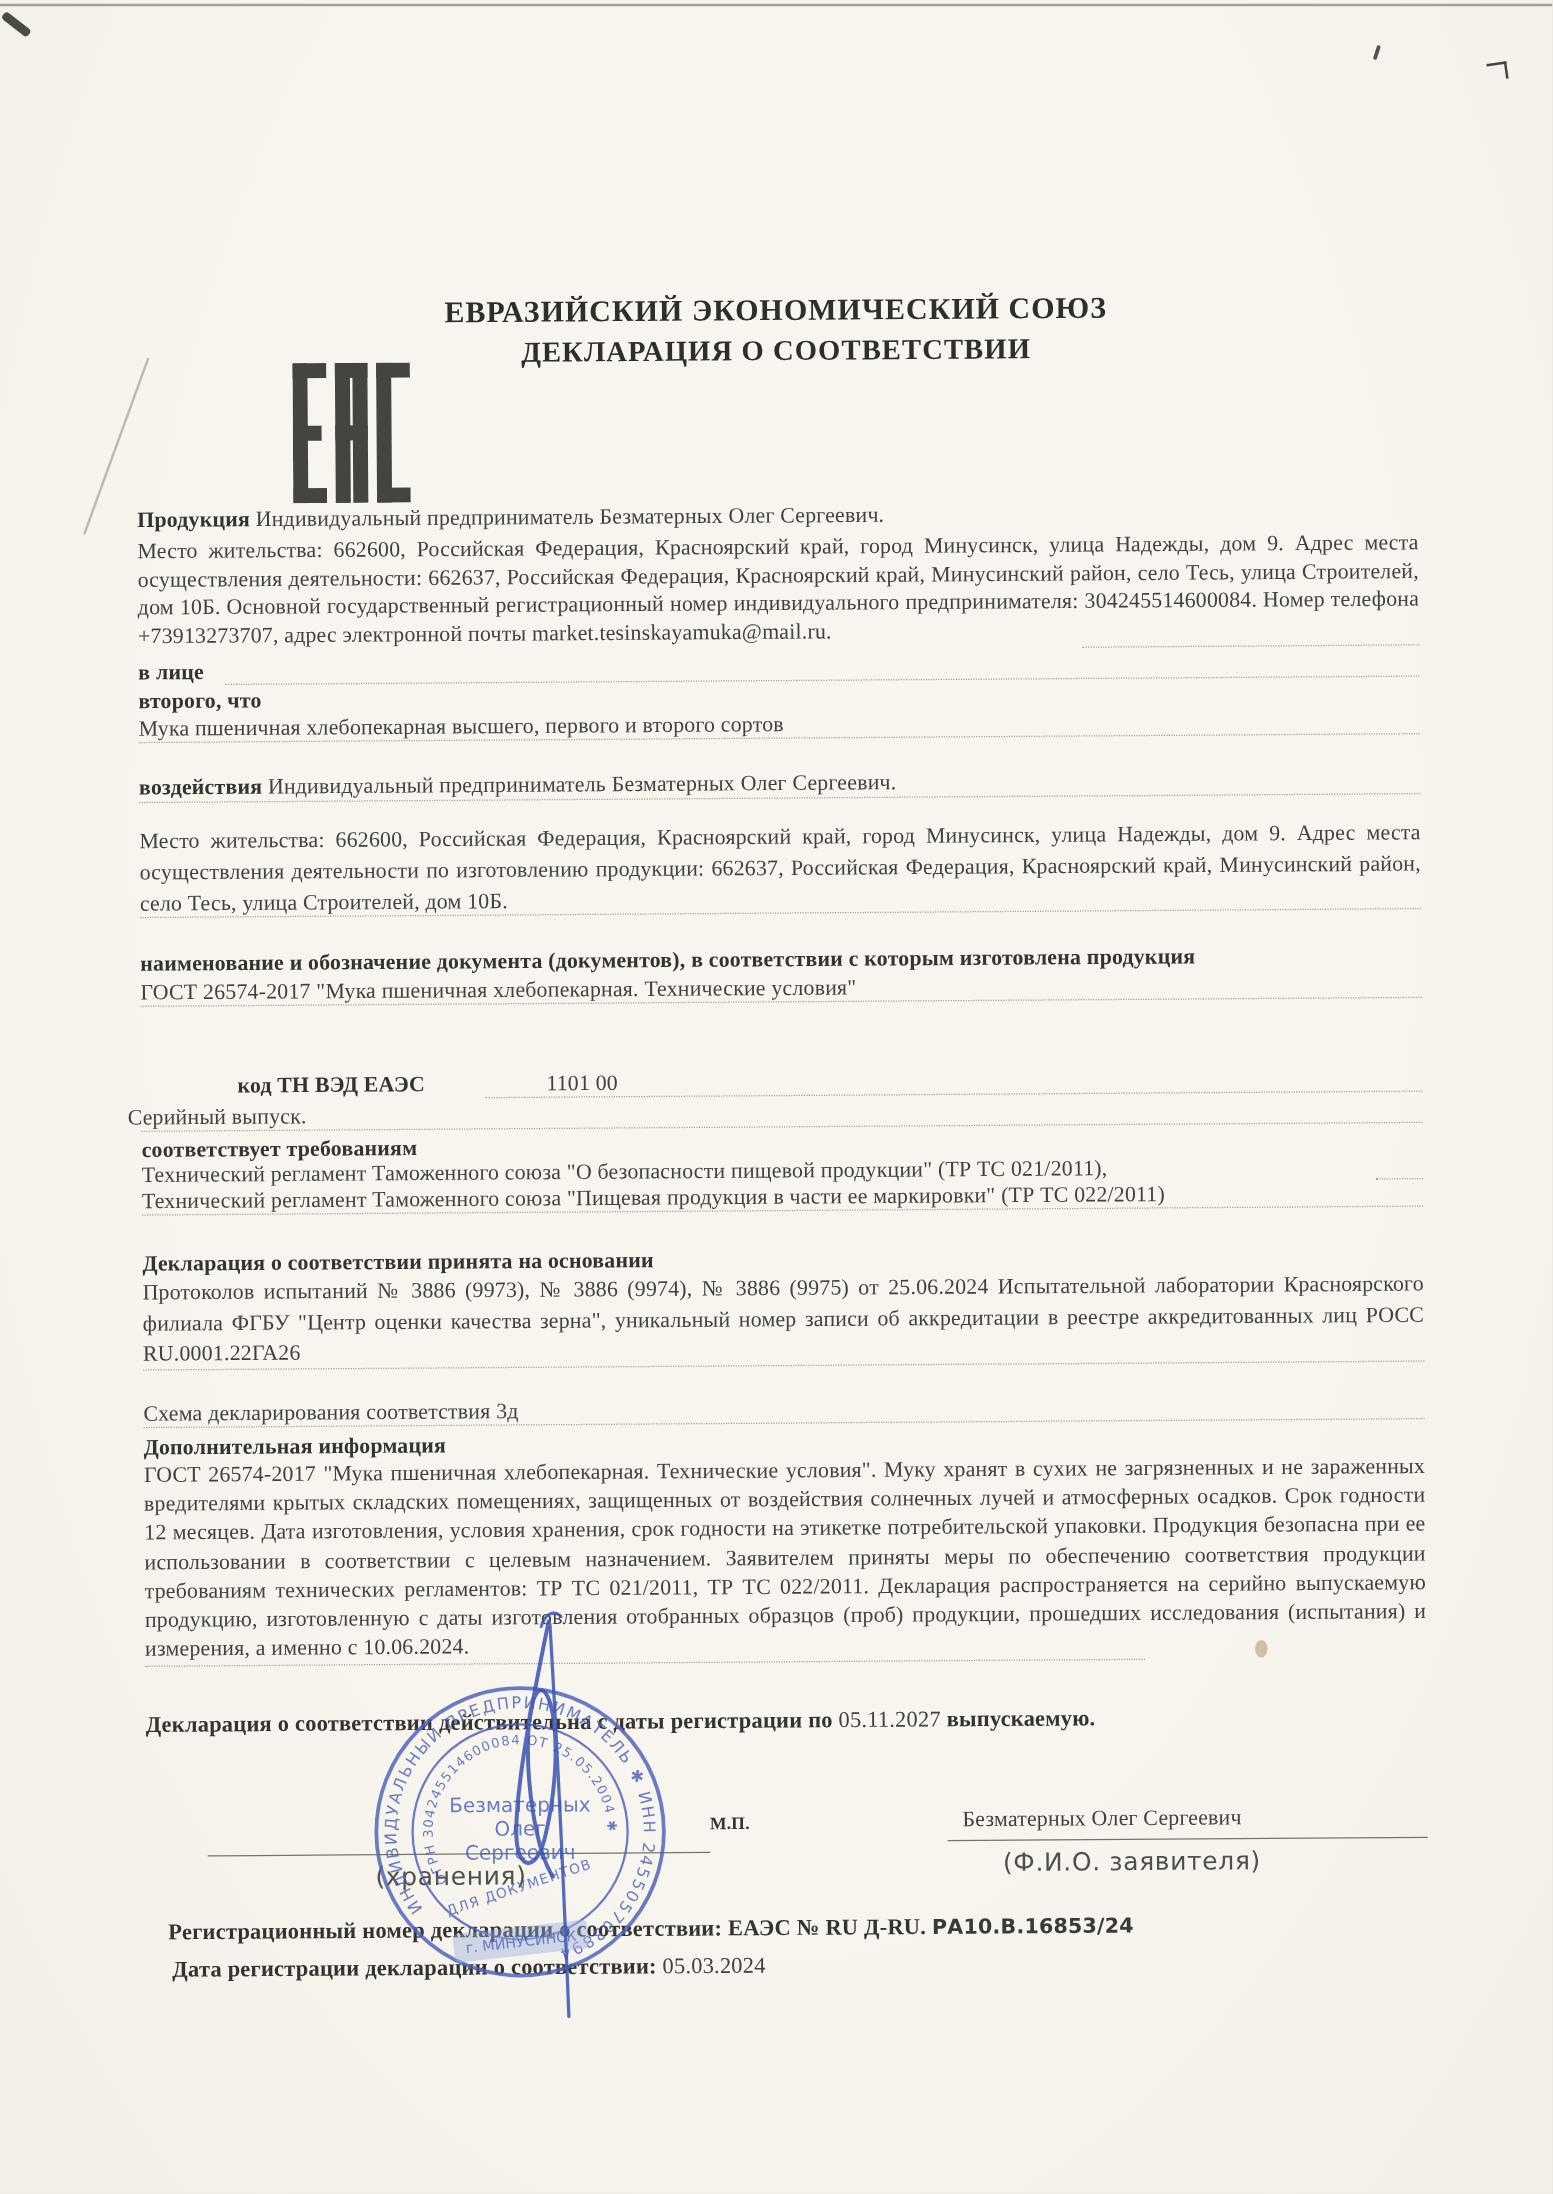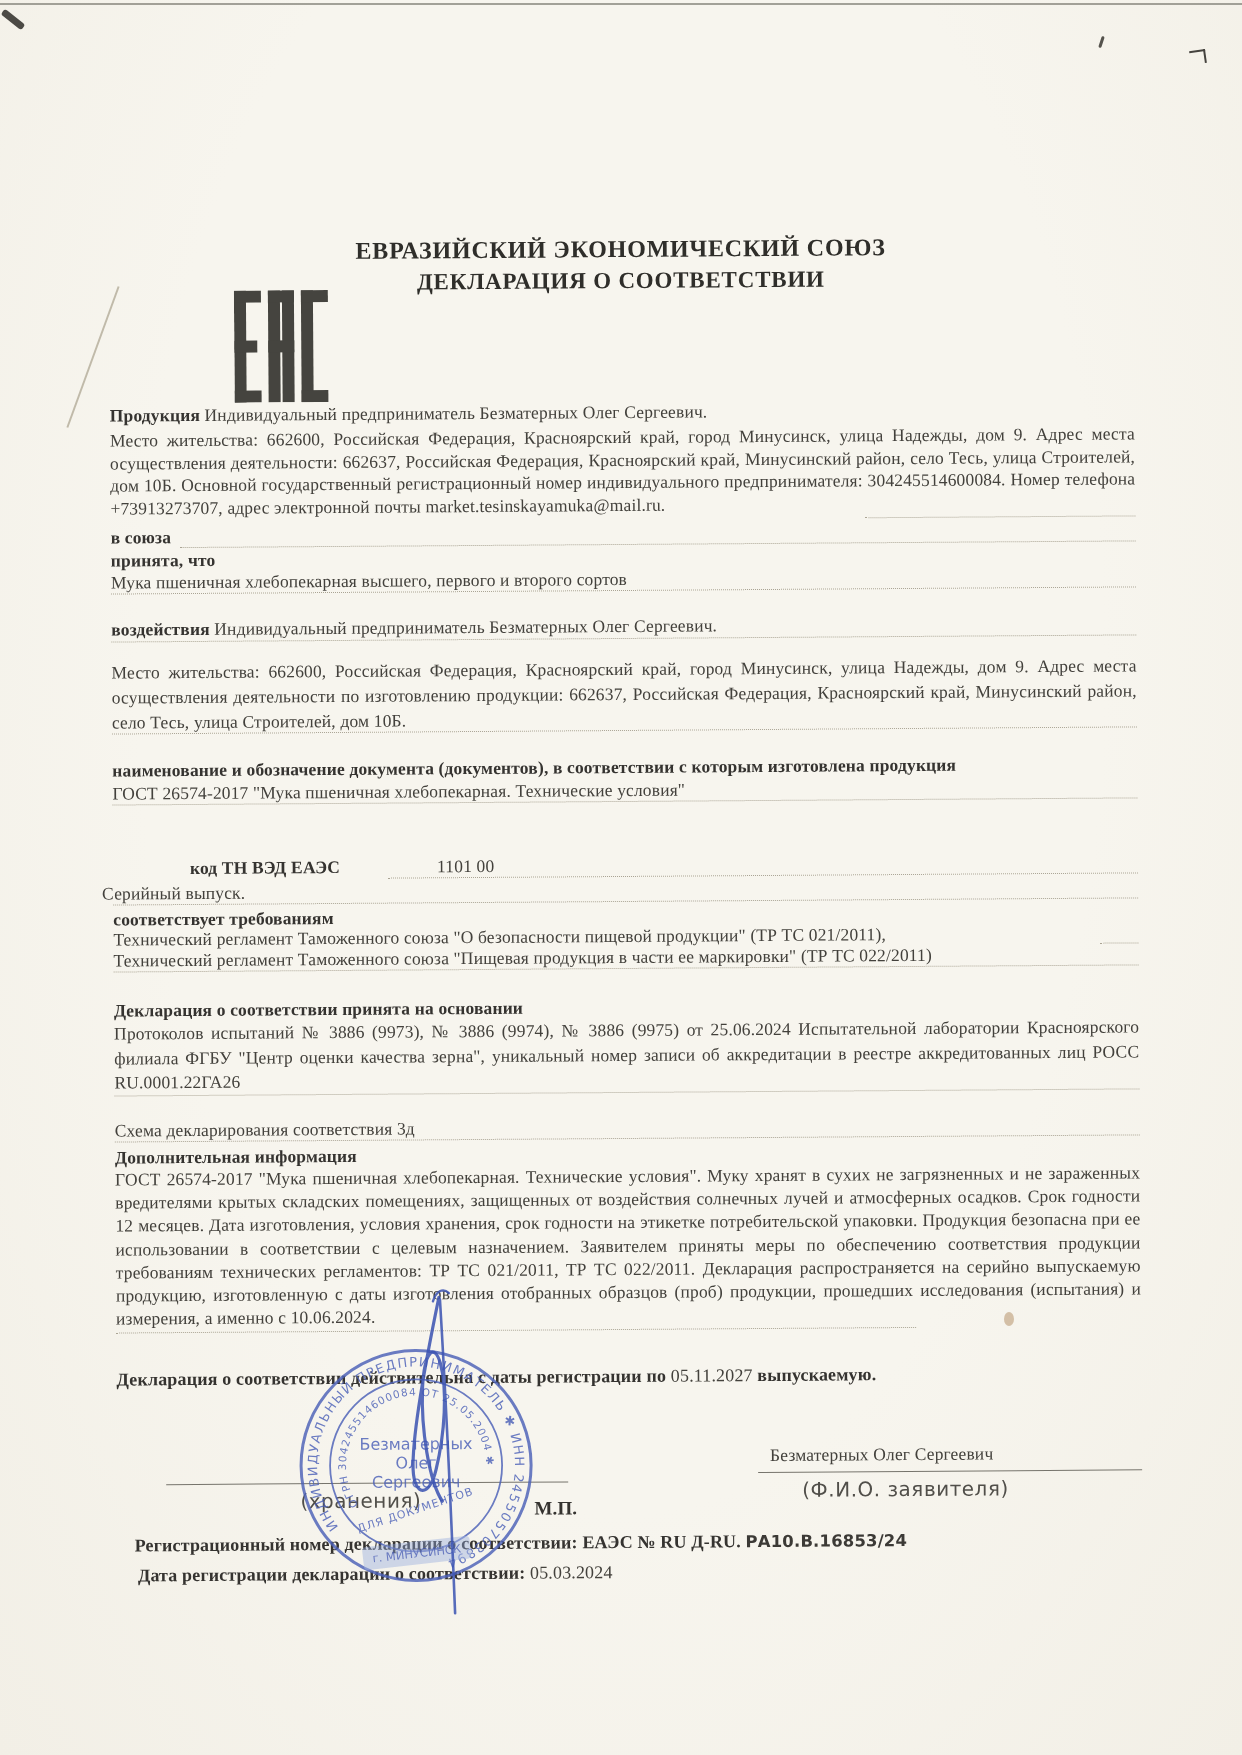--- a/index.html
+++ b/index.html
@@ -53,24 +53,24 @@
       </g>
     </svg>
 
     <div class="abs t" style="left:113px;top:401px;width:1025px;">
       <b>Продукция</b>
       <span>Индивидуальный предприниматель Безматерных Олег Сергеевич.</span>
     </div>
     <div class="abs t just" style="left:113px;top:426px;width:1025px;">Место жительства: 662600, Российская Федерация, Красноярский край, город Минусинск, улица Надежды, дом 9. Адрес места осуществления деятельности: 662637, Российская Федерация, Красноярский край, Минусинский район, село Тесь, улица Строителей, дом 10Б. Основной государственный регистрационный номер индивидуального предпринимателя: 304245514600084. Номер телефона +73913273707, адрес электронной почты market.tesinskayamuka@mail.ru.</div>
     <div class="rule" style="left:868px;top:519px;width:270px;"></div>
 
-    <div class="abs t b" style="left:113px;top:523px;">в союза</div>
+    <div class="abs t b" style="left:113px;top:523px;">в лице</div>
     <div class="rule" style="left:182px;top:544px;width:956px;"></div>
 
-    <div class="abs t b" style="left:113px;top:546px;">принята, что</div>
+    <div class="abs t b" style="left:113px;top:546px;">второго, что</div>
     <div class="abs t" style="left:113px;top:568px;width:1025px;">Мука пшеничная хлебопекарная высшего, первого и второго сортов</div>
     <div class="rule" style="left:113px;top:590px;width:1025px;"></div>
 
     <div class="abs t" style="left:113px;top:615px;width:1025px;">
       <b>воздействия</b>
       <span>Индивидуальный предприниматель Безматерных Олег Сергеевич.</span>
     </div>
     <div class="rule" style="left:113px;top:638px;width:1025px;"></div>
 
     <div class="abs t just" style="left:113px;top:657px;width:1025px;line-height:25px;">Место жительства: 662600, Российская Федерация, Красноярский край, город Минусинск, улица Надежды, дом 9. Адрес места осуществления деятельности по изготовлению продукции: 662637, Российская Федерация, Красноярский край, Минусинский район, село Тесь, улица Строителей, дом 10Б.</div>
@@ -108,21 +108,21 @@
     <div class="rule" style="left:113px;top:1329px;width:800px;"></div>
 
     <div class="abs t" style="left:113px;top:1365px;width:1025px;font-size:18px;">
       <b>Декларация о соответствии действительна с даты  регистрации по</b>
       <span>05.11.2027</span>
       <b>выпускаемую.</b>
     </div>
 
     <div class="solidline" style="left:162px;top:1481px;width:402px;"></div>
     <div class="abs caption" style="left:296px;top:1487px;">(хранения)</div>
-    <div class="abs t b" style="left:530px;top:1449px;font-size:19px;margin-top:48px;">М.П.</div>
+    <div class="abs t b" style="left:564px;top:1449px;font-size:14px;">М.П.</div>
     <div class="abs t" style="left:766px;top:1445px;">Безматерных Олег Сергеевич</div>
     <div class="solidline" style="left:754px;top:1473px;width:384px;"></div>
     <div class="abs caption" style="left:798px;top:1479px;">(Ф.И.О. заявителя)</div>
 
     <div class="abs t" style="left:130px;top:1531px;font-size:18px;">
       <b>Регистрационный номер декларации о соответствии:</b>
       <b>ЕАЭС № RU Д-RU.</b>
       <span class="sansval">РА10.В.16853/24</span>
     </div>
     <div class="abs t" style="left:133px;top:1561px;font-size:18px;">

